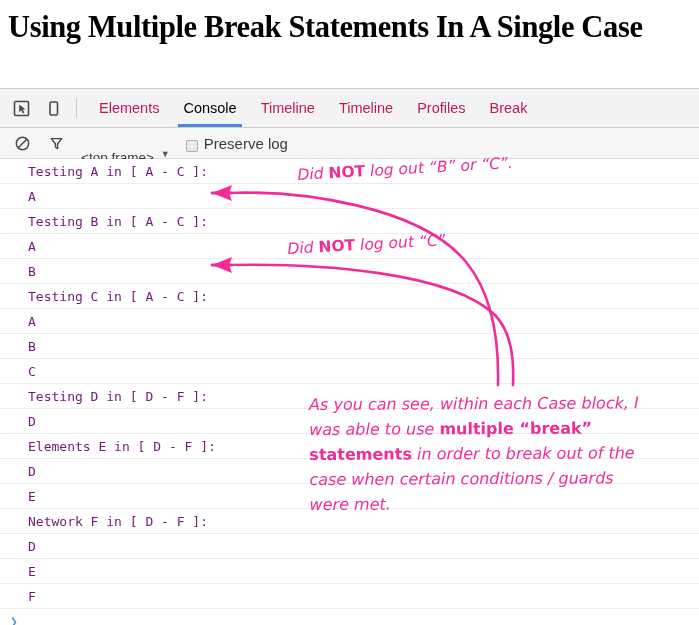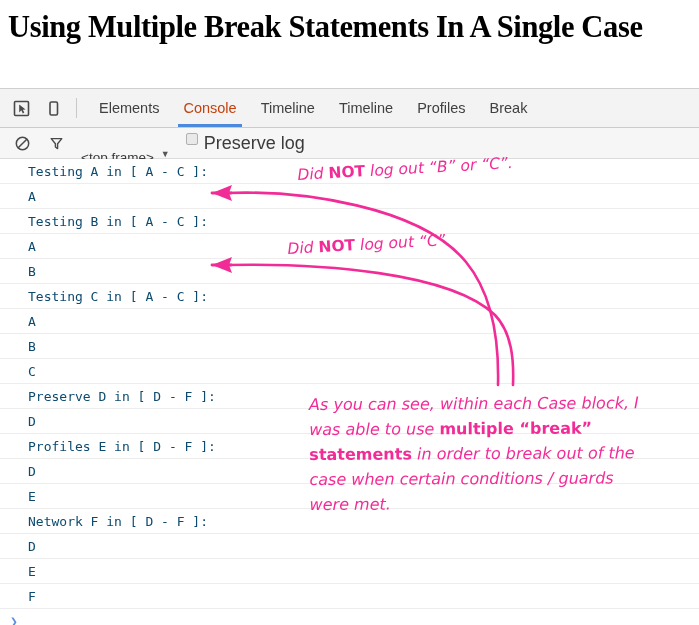--- a/index.html
+++ b/index.html
@@ -73,26 +73,26 @@
     margin: 0 10px 0 8px;
   }
 
   .tab {
     position: relative;
     height: 38px;
     display: flex;
     align-items: center;
     padding: 0 12px;
     font-size: 14.5px;
-    color: #404040;
+    color: #be185d;
     white-space: nowrap;
     cursor: default;
   }
   .tab.active {
-    color: #c2410c;
+    color: #000000;
   }
   .tab.active::after {
     content: "";
     position: absolute;
     left: 7px;
     right: 7px;
     bottom: 0;
     height: 3px;
     background: #4a89dc;
   }
@@ -119,23 +119,23 @@
     margin-top: 28px;
   }
   #frame-select .caret {
     margin-left: 7px;
     font-size: 9px;
     color: #555;
     line-height: 1;
   }
   #preserve-log {
     display: flex;
-    align-items: flex-start;
+    align-items: flex-end;
     margin-left: 16px;
-    font-size: 18px;
+    font-size: 15px;
     color: #3b3b3b;
     cursor: default;
   }
   #preserve-checkbox {
     width: 12px;
     height: 12px;
     border: 1px solid #b0b0b0;
     background: #e9e9e9;
     border-radius: 2px;
     margin-right: 6px;
@@ -150,21 +150,21 @@
     background: #ffffff;
   }
   .console-row {
     height: 25px;
     line-height: 25px;
     border-bottom: 1px solid #ededed;
     padding-left: 28px;
     box-sizing: border-box;
     font-family: "DejaVu Sans Mono", "Liberation Mono", monospace;
     font-size: 13px;
-    color: #0c4a6e;
+    color: #701a75;
     white-space: pre;
   }
   #console-prompt {
     height: 26px;
     line-height: 26px;
     padding-left: 10px;
     font-family: "DejaVu Sans Mono", "Liberation Mono", monospace;
     font-size: 13px;
     color: #5a8fe0;
     font-weight: bold;
@@ -288,23 +288,23 @@
   <div id="console-area">
     <div class="console-row">Testing A in [ A - C ]:</div>
     <div class="console-row">A</div>
     <div class="console-row">Testing B in [ A - C ]:</div>
     <div class="console-row">A</div>
     <div class="console-row">B</div>
     <div class="console-row">Testing C in [ A - C ]:</div>
     <div class="console-row">A</div>
     <div class="console-row">B</div>
     <div class="console-row">C</div>
-    <div class="console-row">Preserve D in [ D - F ]:</div>
+    <div class="console-row">Testing D in [ D - F ]:</div>
     <div class="console-row">D</div>
-    <div class="console-row">Profiles E in [ D - F ]:</div>
+    <div class="console-row">Elements E in [ D - F ]:</div>
     <div class="console-row">D</div>
     <div class="console-row">E</div>
     <div class="console-row">Network F in [ D - F ]:</div>
     <div class="console-row">D</div>
     <div class="console-row">E</div>
     <div class="console-row">F</div>
     <div id="console-prompt">❯</div>
   </div>
 </div>
 

